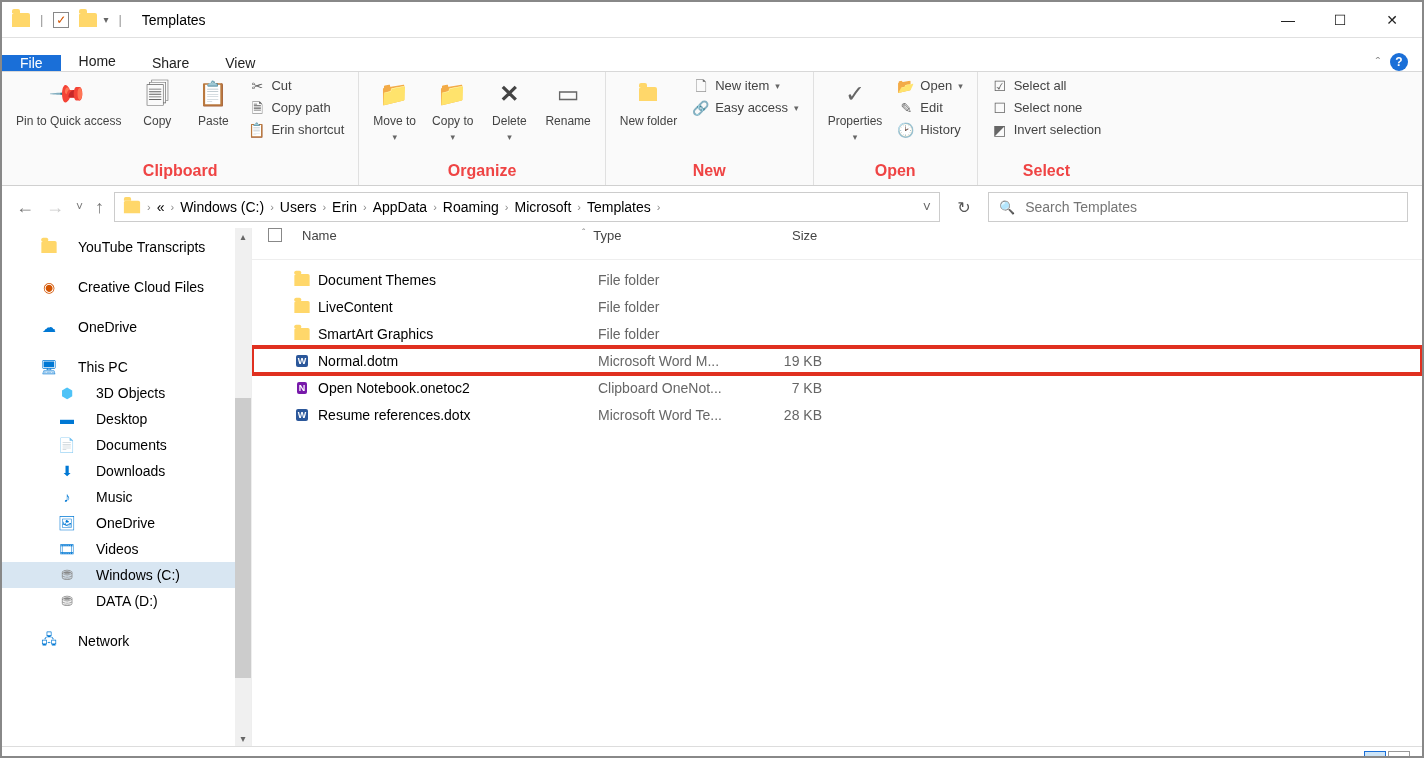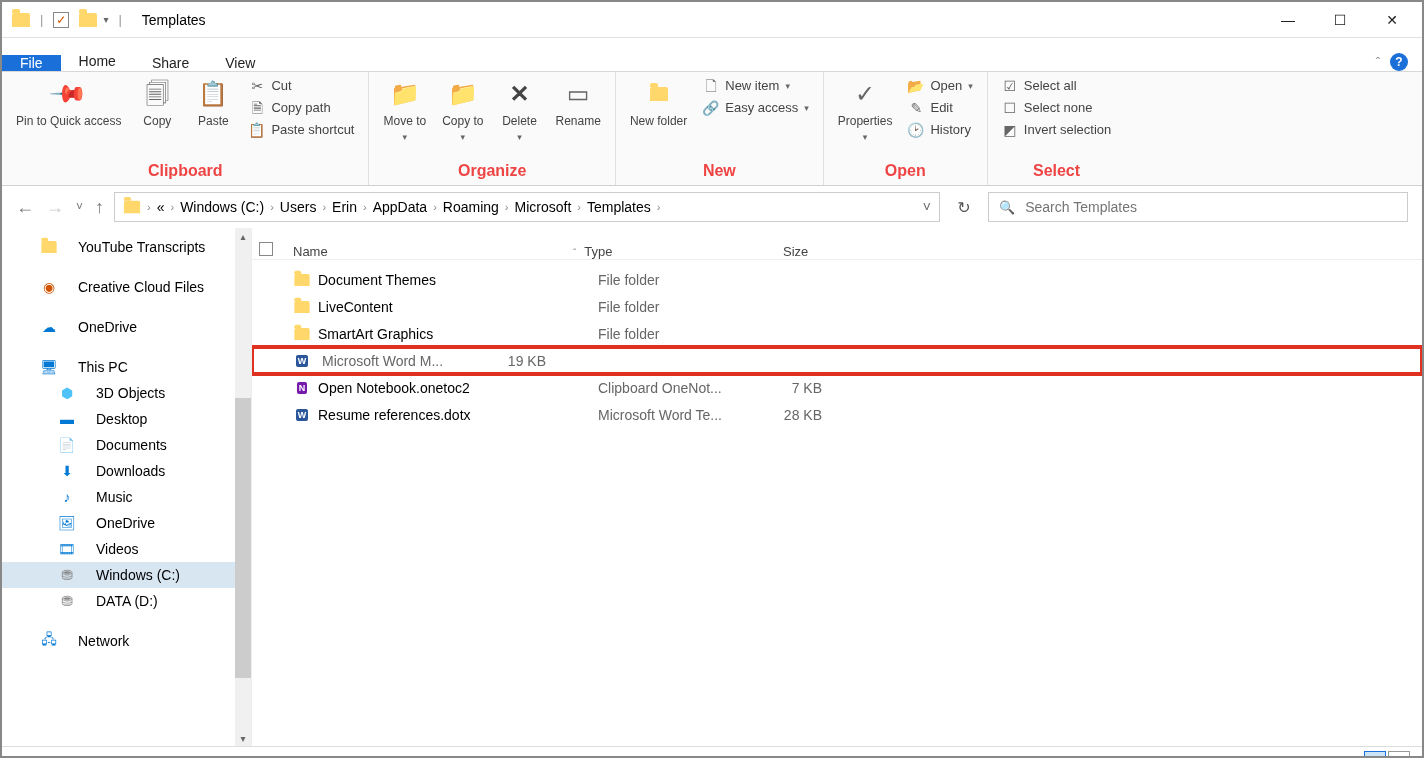--- a/index.html
+++ b/index.html
@@ -39,21 +39,21 @@
 .tree-scroll-track { position:absolute; right:0; top:0; width:16px; height:100%; background:#f0f0f0; }
 .tree-scroll-thumb { position:absolute; right:0; top:170px; width:16px; height:280px; background:#ccc; }
 .tree-scroll-arrow { position:absolute; right:0; width:16px; height:16px; background:#f0f0f0; display:flex; align-items:center; justify-content:center; font-size:10px; color:#666; }
 .tree-item { display:flex; gap:20px; padding:5px 10px 5px 22px; }
 .tree-item.l0 { padding-left:38px; }
 .tree-item.l1 { padding-left:56px; }
 .tree-item.sel { background:#d8e6f2; }
 .tree .spacer { height:14px; }
 .tico { width:18px; height:16px; display:inline-flex; align-items:center; justify-content:center; font-size:14px; }
 .content { flex:1; display:flex; flex-direction:column; }
-.headers { display:flex; align-items:flex-end; height:32px; border-bottom:1px solid #eee; font-size:13px; color:#444; padding-left:7px; }
+.headers { display:flex; align-items:flex-start; height:32px; border-bottom:1px solid #eee; font-size:13px; color:#444; padding-left:16px; }
 .headers .ck { width:26px; }
 .headers .col { padding:0 8px; }
 .col-name { width:300px; }
 .col-type { width:160px; }
 .col-size { width:80px; text-align:right; }
 .files { padding-top:6px; }
 .frow { display:flex; align-items:center; height:27px; padding-left:12px; font-size:14px; }
 .frow .ck { width:26px; }
 .frow .fico { width:24px; display:flex; justify-content:center; }
 .frow .name { width:276px; padding-left:4px; }
@@ -118,21 +118,21 @@
         <div class="rbtn small">
             <span class="ico">✂</span>
             <span>Cut</span>
           </div>
         <div class="rbtn small">
             <span class="ico">🗎</span>
             <span>Copy path</span>
           </div>
         <div class="rbtn small">
             <span class="ico">📋</span>
-            <span>Paste shortcut</span>
+            <span>Erin shortcut</span>
           </div>
       </div>
     </div>
     <div class="label">Clipboard</div>
   </div>
 
   <div class="rgroup">
     <div class="rrow">
       <div class="rbtn">
           <span class="ico">📁</span>
@@ -394,20 +394,21 @@
           </span>
           <span class="name">SmartArt Graphics</span>
           <span class="type">File folder</span>
           <span class="size"></span>
         </div>
         <div class="frow hl">
           <span class="ck"></span>
           <span class="fico">
             <span style="background:#2b579a;color:#fff;font-size:9px;padding:1px 2px;border-radius:2px;font-weight:bold;">W</span>
           </span>
+          <span class="name">Normal.dotm</span>
           <span class="type">Microsoft Word M...</span>
           <span class="size">19 KB</span>
         </div>
         <div class="frow">
           <span class="ck"></span>
           <span class="fico">
             <span style="background:#7719aa;color:#fff;font-size:9px;padding:1px 2px;border-radius:2px;font-weight:bold;">N</span>
           </span>
           <span class="name">Open Notebook.onetoc2</span>
           <span class="type">Clipboard OneNot...</span>

